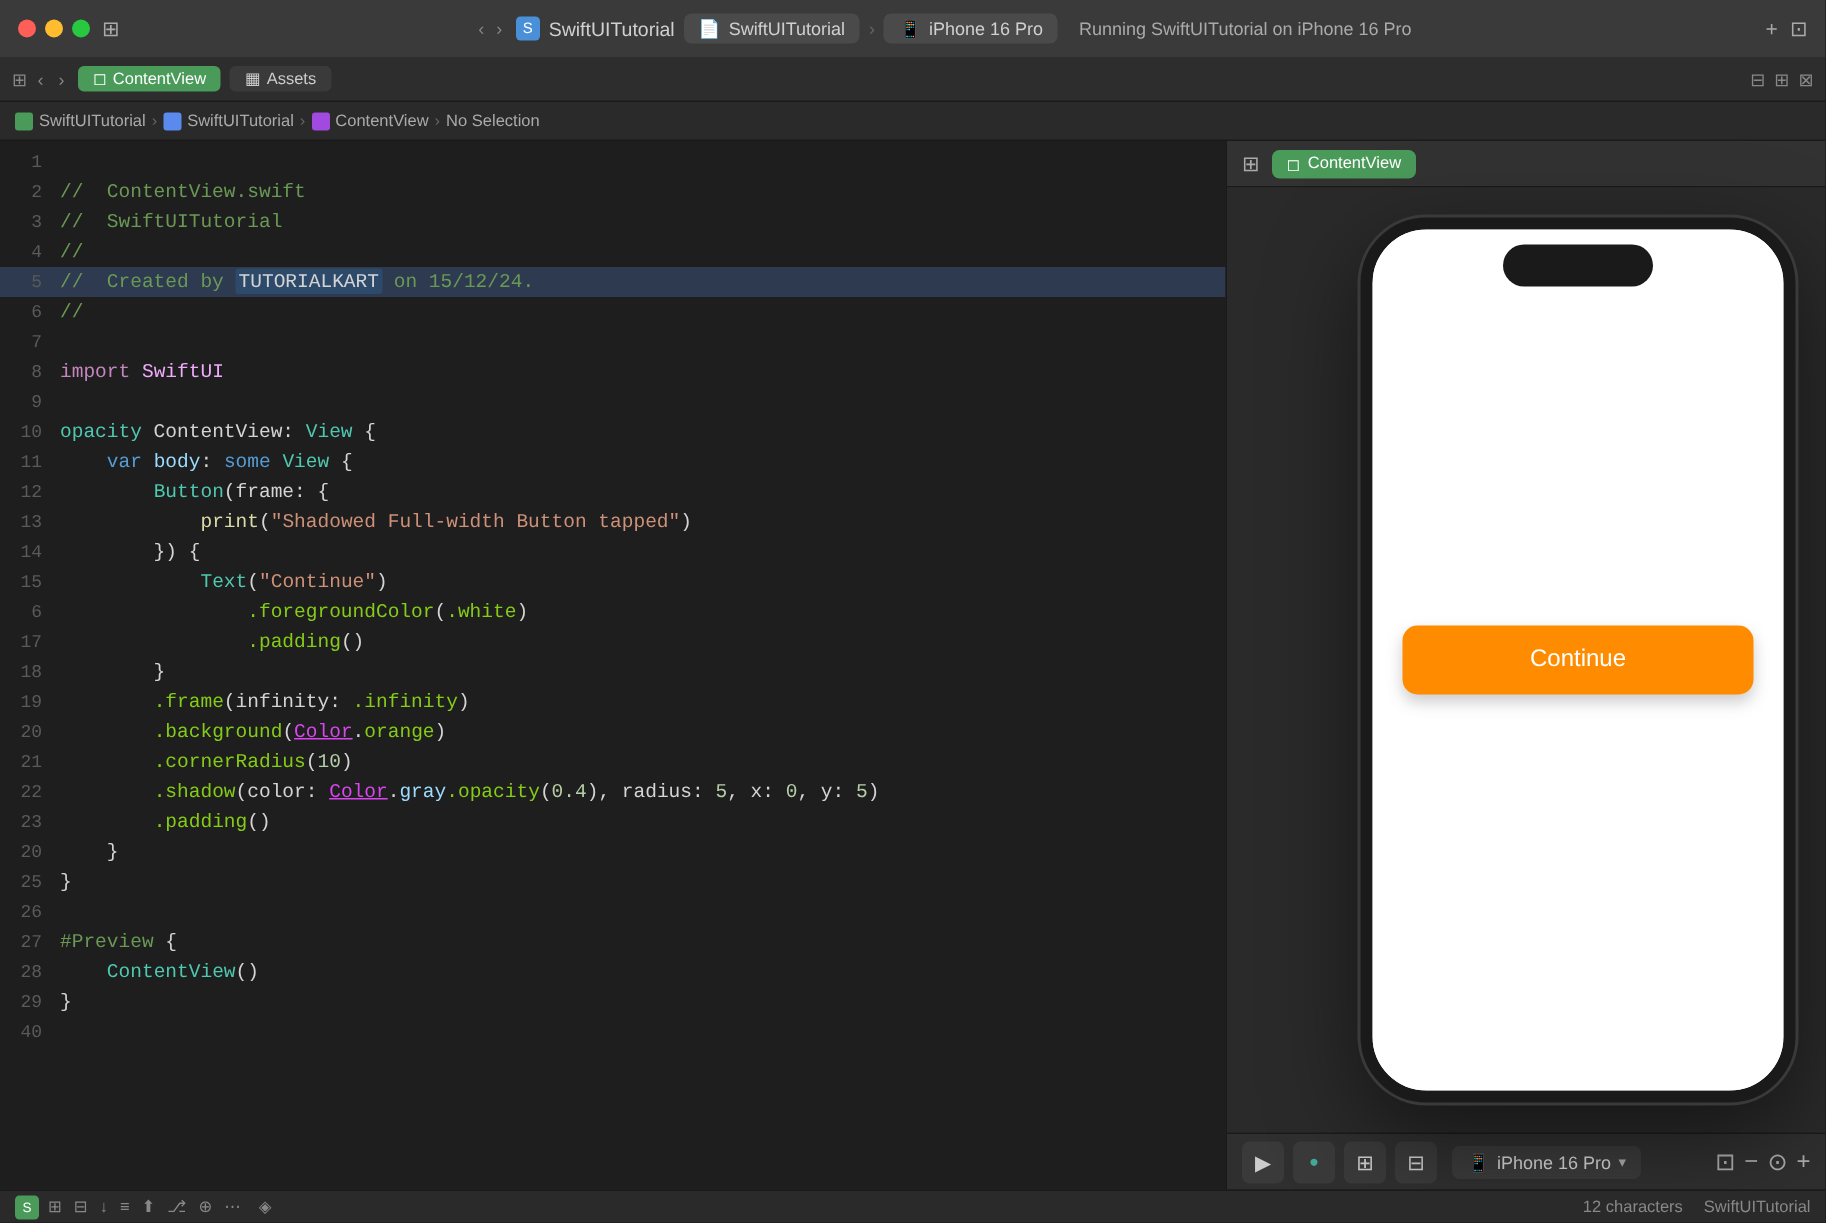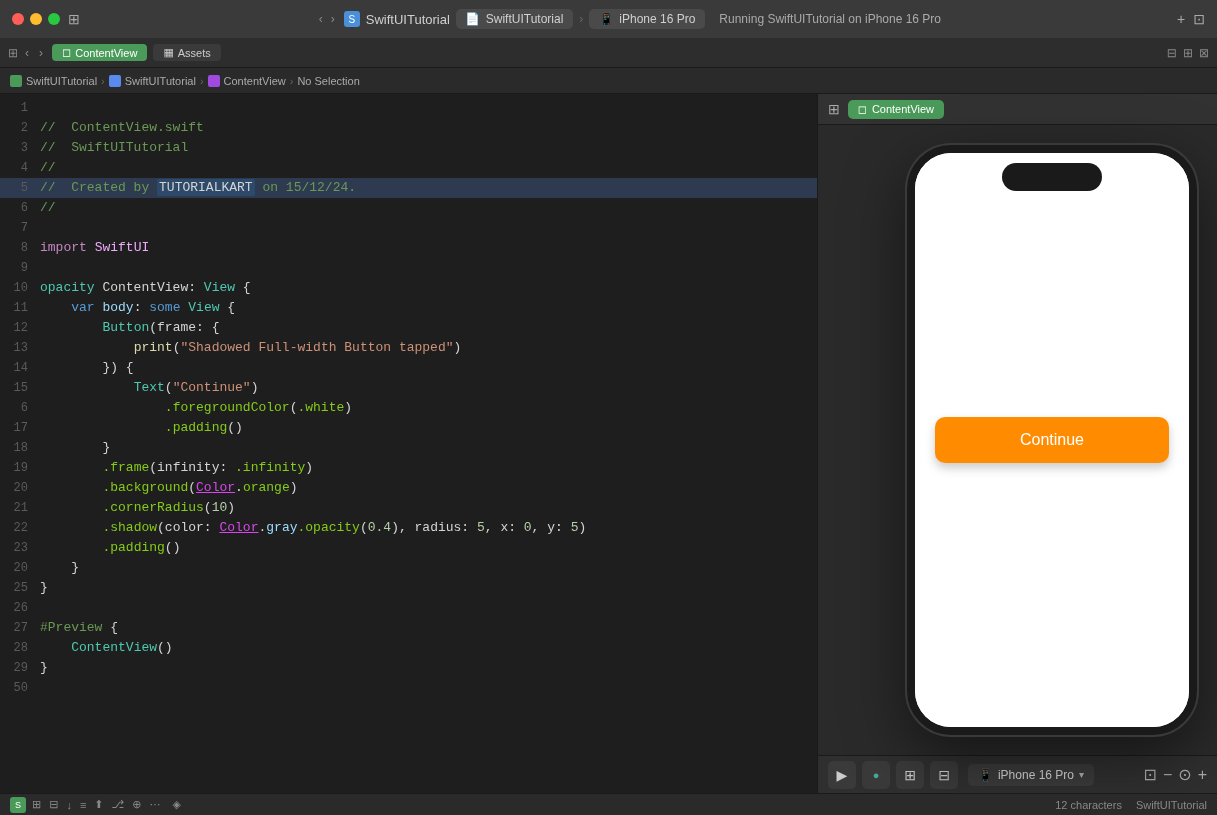--- a/index.html
+++ b/index.html
@@ -605,21 +605,21 @@
       <span class="line-num">28</span>
       <span class="line-content"><span style="color:#d4d4d4">    </span><span class="kw-view">ContentView</span><span style="color:#d4d4d4">()</span></span>
     </div>
 
     <div class="code-line">
       <span class="line-num">29</span>
       <span class="line-content"><span style="color:#d4d4d4">}</span></span>
     </div>
 
     <div class="code-line">
-      <span class="line-num">50</span>
+      <span class="line-num">40</span>
       <span class="line-content"></span>
     </div>
   </div>
 
   <div class="preview-panel">
     <div class="preview-header">
       <span class="preview-pin-icon">⊞</span>
       <div class="preview-title-tab">
         <span>◻</span>
         <span>ContentView</span>

